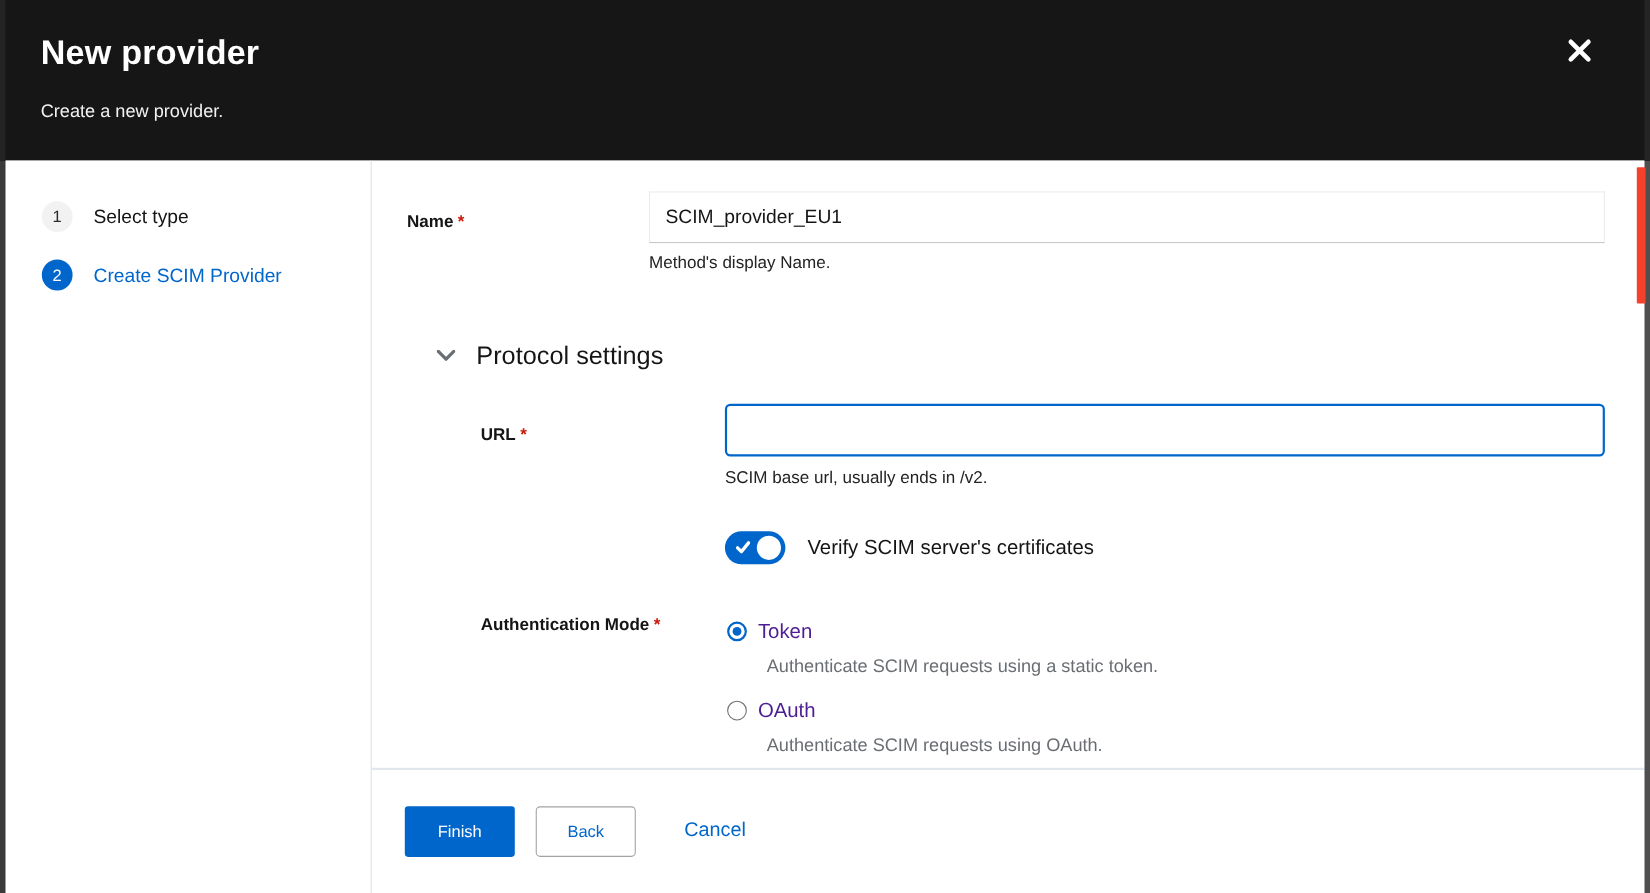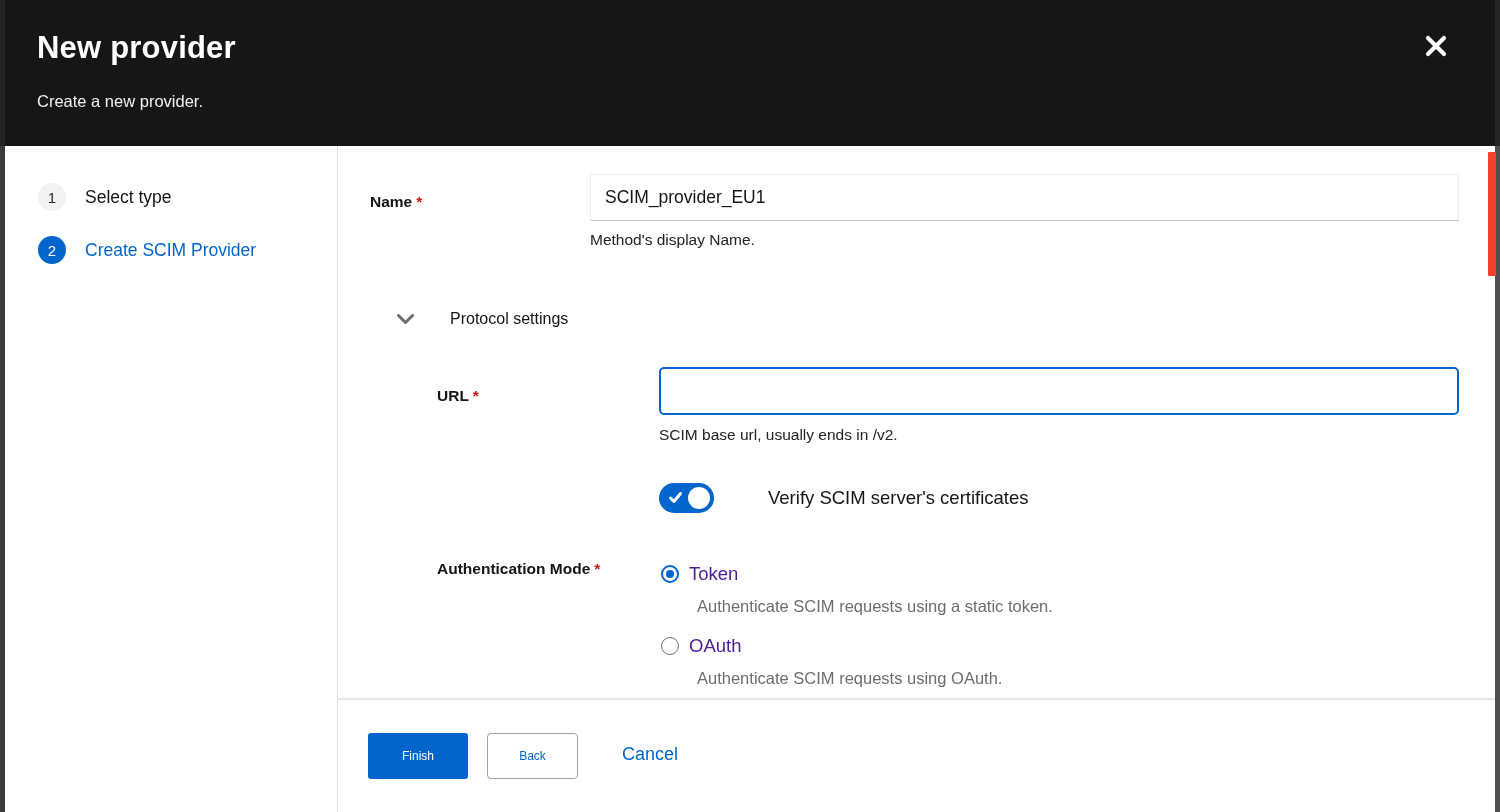--- a/index.html
+++ b/index.html
@@ -44,50 +44,50 @@
   .req { color:#c9190b; font-weight:700; margin-left:4px; }
 
   .name-label { left:32px; top:47px; }
   .name-input { position:absolute; left:252px; top:28px; width:869px; height:47px;
                 border:1px solid #ececec; border-bottom:1px solid #c9c9c9; background:#ffffff;
                 font-family:"Liberation Sans", sans-serif; font-size:17.5px; color:#151515; padding:16px 14px; outline:none; }
   .name-helper { position:absolute; left:252px; top:85px; font-size:15.5px; color:#232323; }
 
   .group-toggle { position:absolute; left:59px; top:164px; display:flex; align-items:center; cursor:pointer; }
   .group-toggle .chev { display:flex; color:#6a6e73; }
-  .group-toggle .group-label { margin-left:36px; font-size:16px; color:#151515; }
+  .group-toggle .group-label { margin-left:19px; font-size:23px; color:#151515; }
 
   .url-label { left:99px; top:241px;text-align:right; }
   .url-input { position:absolute; left:321px; top:221px; width:800px; height:48px;
                border:2px solid #0066cc; border-radius:5px; background:#ffffff;
                font-family:"Liberation Sans", sans-serif; font-size:17.5px; color:#151515; padding:0 14px; outline:none; }
   .url-helper { position:absolute; left:321px; top:280px; font-size:15.5px; color:#232323; }
 
-  .toggle-row { position:absolute; left:321px; top:337px; display:flex; align-items:center;gap:34px; }
+  .toggle-row { position:absolute; left:321px; top:337px; display:flex; align-items:center; }
   .toggle { position:relative; width:55px; height:30px; border-radius:15px; background:#0066cc; cursor:pointer; flex:0 0 55px; }
   .toggle-check { position:absolute; left:9px; top:7px; color:#ffffff; display:flex; }
   .toggle-knob { position:absolute; right:4px; top:4px; width:22px; height:22px; border-radius:50%; background:#ffffff; }
   .toggle-label { margin-left:20px; font-size:18.5px; color:#151515; }
 
   .auth-label { left:99px; top:414px; }
   .radio-row { position:absolute; display:flex; align-items:center; cursor:pointer; }
   .radio-row-1 { left:323px; top:417px; }
   .radio-row-2 { left:323px; top:489px; }
   .radio { width:18px; height:18px; border-radius:50%; flex:0 0 18px; position:relative; background:#ffffff; }
   .radio.checked { border:2px solid #0066cc; }
   .radio.checked::after { content:""; position:absolute; left:3px; top:3px; width:8px; height:8px; border-radius:50%; background:#0066cc; }
   .radio.unchecked { border:1.5px solid #6f7379; }
   .radio-label { margin-left:10px; font-size:18.5px; color:#4c1d95; }
   .radio-desc { position:absolute; left:359px; font-size:16.5px; color:#6a6e73; }
   .radio-desc-1 { top:451px; }
   .radio-desc-2 { top:523px; }
 
   .footer-divider { position:absolute; left:0; right:0; top:552px; height:2px; background:#e2e7ee; }
 
-  .btn { font-family:"Liberation Sans", sans-serif; font-size:12px; cursor:pointer; }
+  .btn { font-family:"Liberation Sans", sans-serif; font-size:15px; cursor:pointer; }
   .finish-btn { position:absolute; left:30px; top:587px; width:100px; height:46px;
                 background:#0066cc; color:#ffffff; border:none; border-radius:3px; }
   .back-btn { position:absolute; left:149px; top:587px; width:91px; height:46px;
               background:#ffffff; color:#0066cc; border:1px solid #a3a3a3; border-radius:4px; }
   .cancel-link { position:absolute; left:284px; top:598px; background:none; border:none; color:#0066cc; font-size:18px; cursor:pointer; }
 </style>
 </head>
 <body>
 
 <div class="screen">

